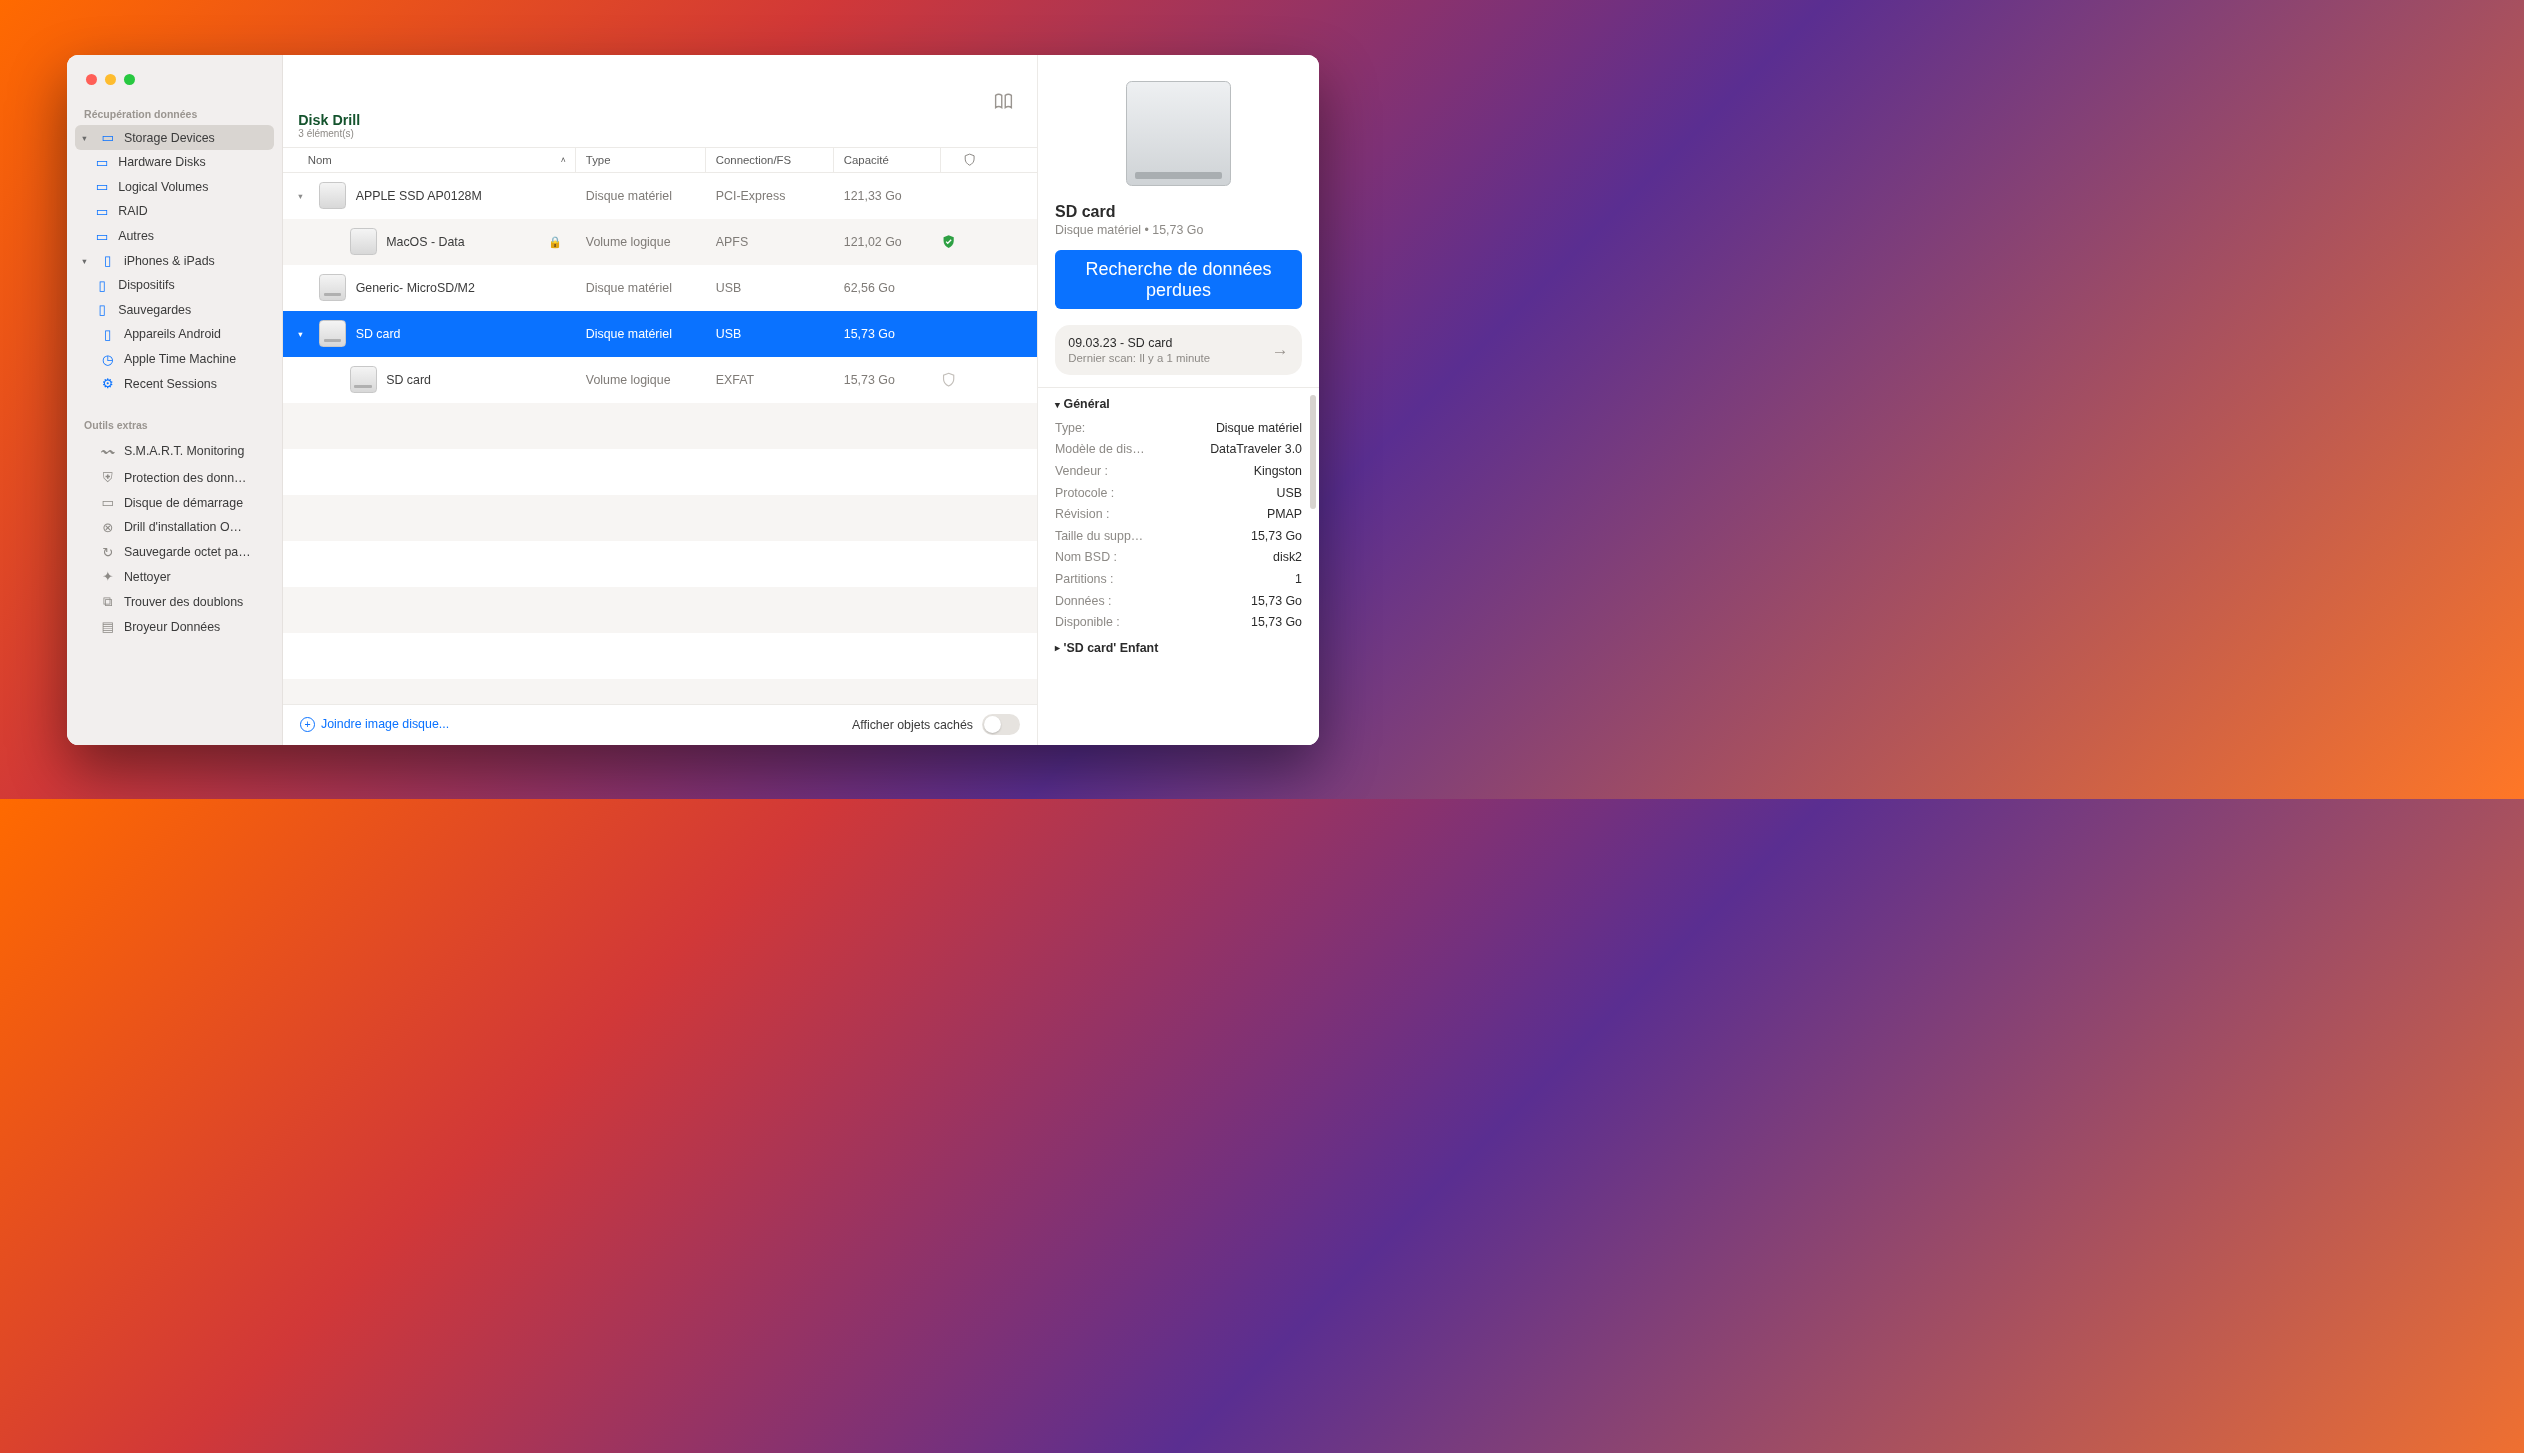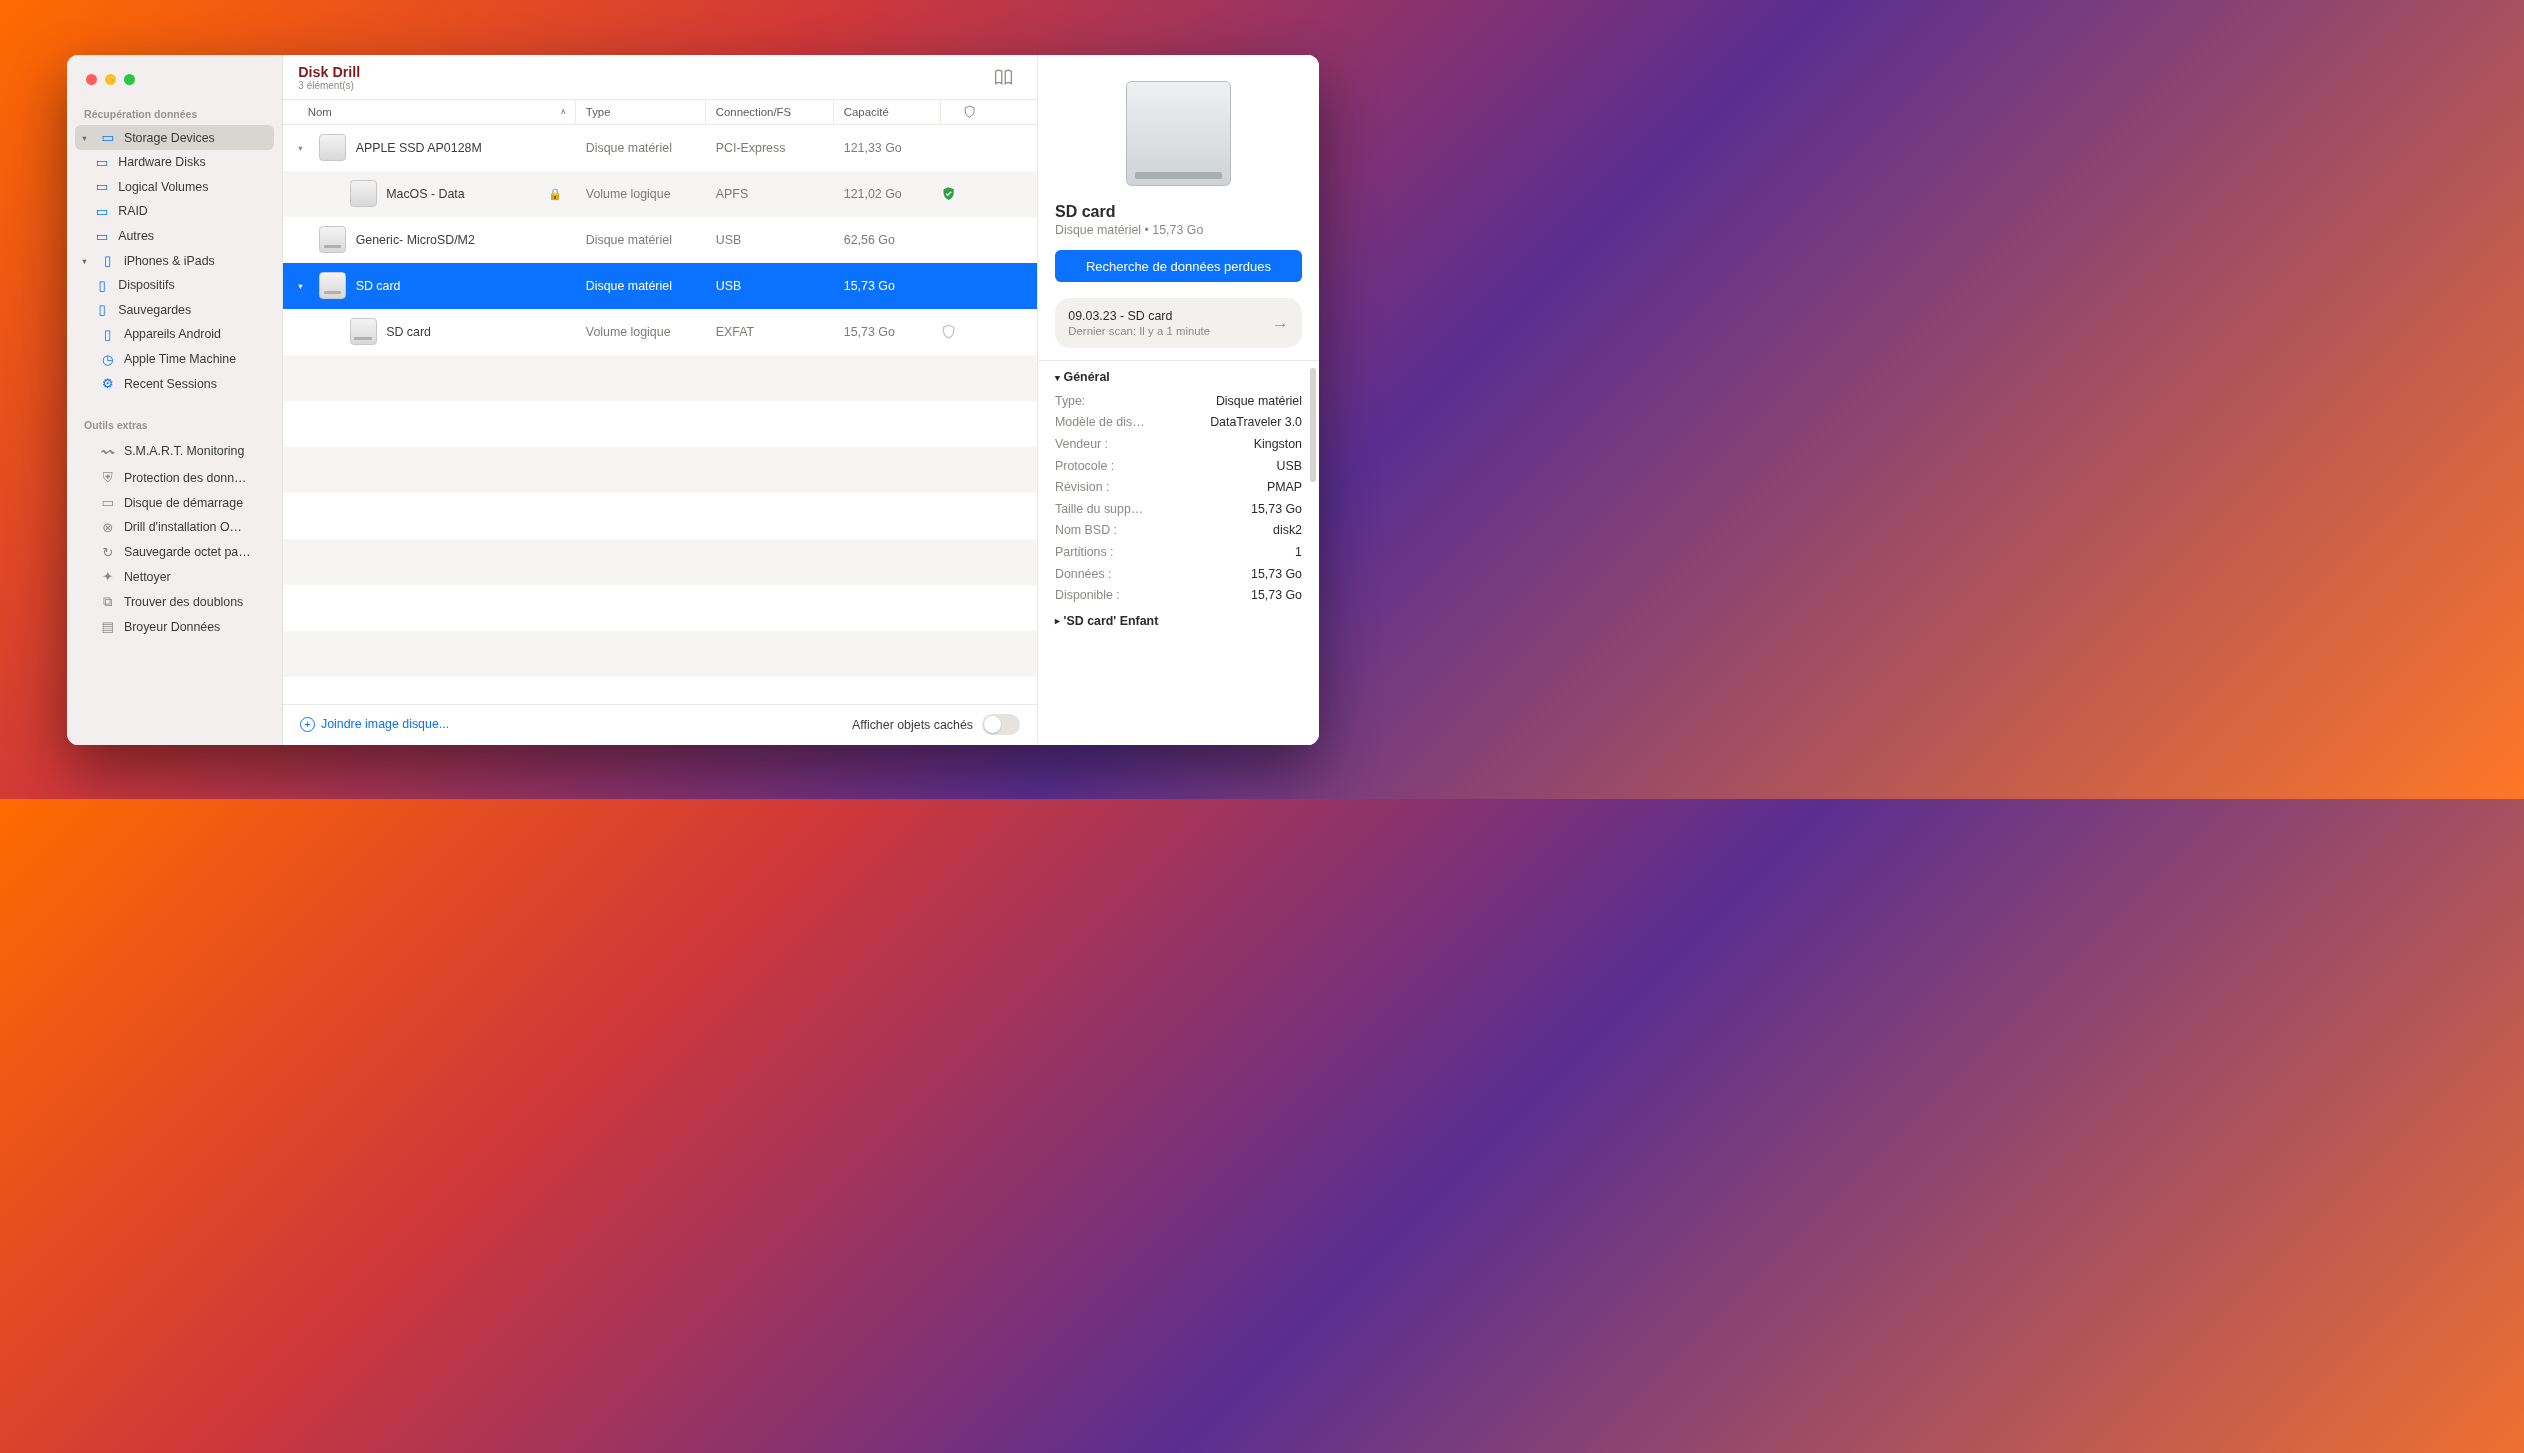--- a/index.html
+++ b/index.html
@@ -44,21 +44,21 @@
 .sb-item .icon { width: 17px; display: inline-flex; justify-content: center; }
 .sb-sub { padding-left: 19px; }
 .ic { font-size: 13.3px; }
 
 
 .main { flex: 1; display: flex; flex-direction: column; background: #fff; min-width: 0; }
 .topbar {
   display: flex; align-items: center; justify-content: space-between;
   padding: 9.5px 23px 7.6px 15.3px; border-bottom: 1px solid #eceae7;
 }
-.topbar .title { font-size: 14.3px; font-weight: 700; color: #7f1d1d; }
+.topbar .title { font-size: 14.3px; font-weight: 700; color: #14532d; margin-top: 48px; }
 .topbar .sub { font-size: 10px; color: #8d8a86; }
 .book-icon { color: #9a9590; }
 
 .table-head {
   display: flex; align-items: center; height: 25px;
   font-size: 11.4px; color: #5a5a5a;
   border-bottom: 1px solid #eceae7;
   padding-left: 15.3px;
 }
 .th { border-right: 1px solid #eceae7; padding: 0 9.5px; display: flex; align-items: center; height: 100%; }
@@ -117,21 +117,21 @@
   background: linear-gradient(#eef0f2,#cfd3d6);
   border-radius: 5.7px; border: 1px solid #b9bdbf; position: relative;
 }
 .big-disk::after { content:""; position:absolute; bottom:5.7px; left:7.6px; right:7.6px; height:7.6px; background:#a9aeb1; border-radius:1.9px; }
 .big-disk .led { position:absolute; bottom:7.6px; right:11.4px; width:5.7px; height:5.7px; background:#2ea043; border-radius:50%; }
 .d-title { font-size: 16px; font-weight: 700; color: #2b2b2b; }
 .d-sub { font-size: 12.4px; color: #8d8a86; margin-top: 1.9px; }
 .btn-primary {
   margin-top: 13.3px; width: 100%; padding: 8.6px 0;
   background: #0a72ff; color: #fff; border: none; border-radius: 5.7px;
-  font-size: 13px; font-weight: 500;
+  font-size: 18px; font-weight: 500;
 }
 .scan-card {
   margin-top: 15.3px; background: #f3f1ee; border-radius: 15px;
   padding: 11.4px 13.3px; display:flex; align-items:center; justify-content:space-between;
 }
 .scan-card .t1 { font-size: 12.4px; color: #2b2b2b; }
 .scan-card .t2 { font-size: 11.4px; color: #8d8a86; margin-top: 1.9px; }
 .arrow-r { color:#9a9590; font-size: 17px; }
 
 .d-section { border-top: 1px solid #eceae7; padding: 9.5px 17px 5.7px 17px; overflow-y:auto; flex:1; position: relative; }

